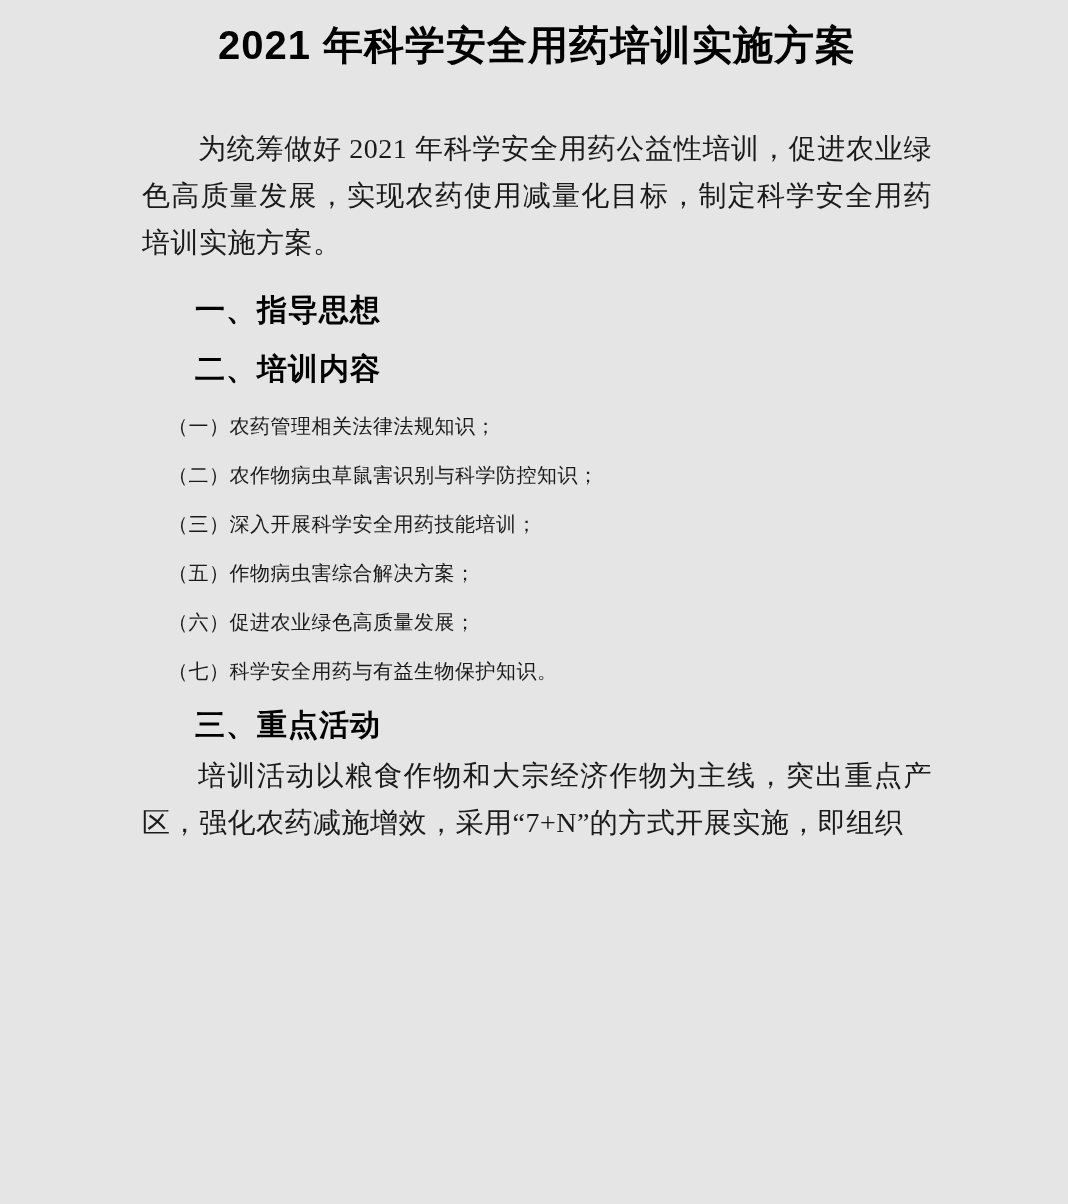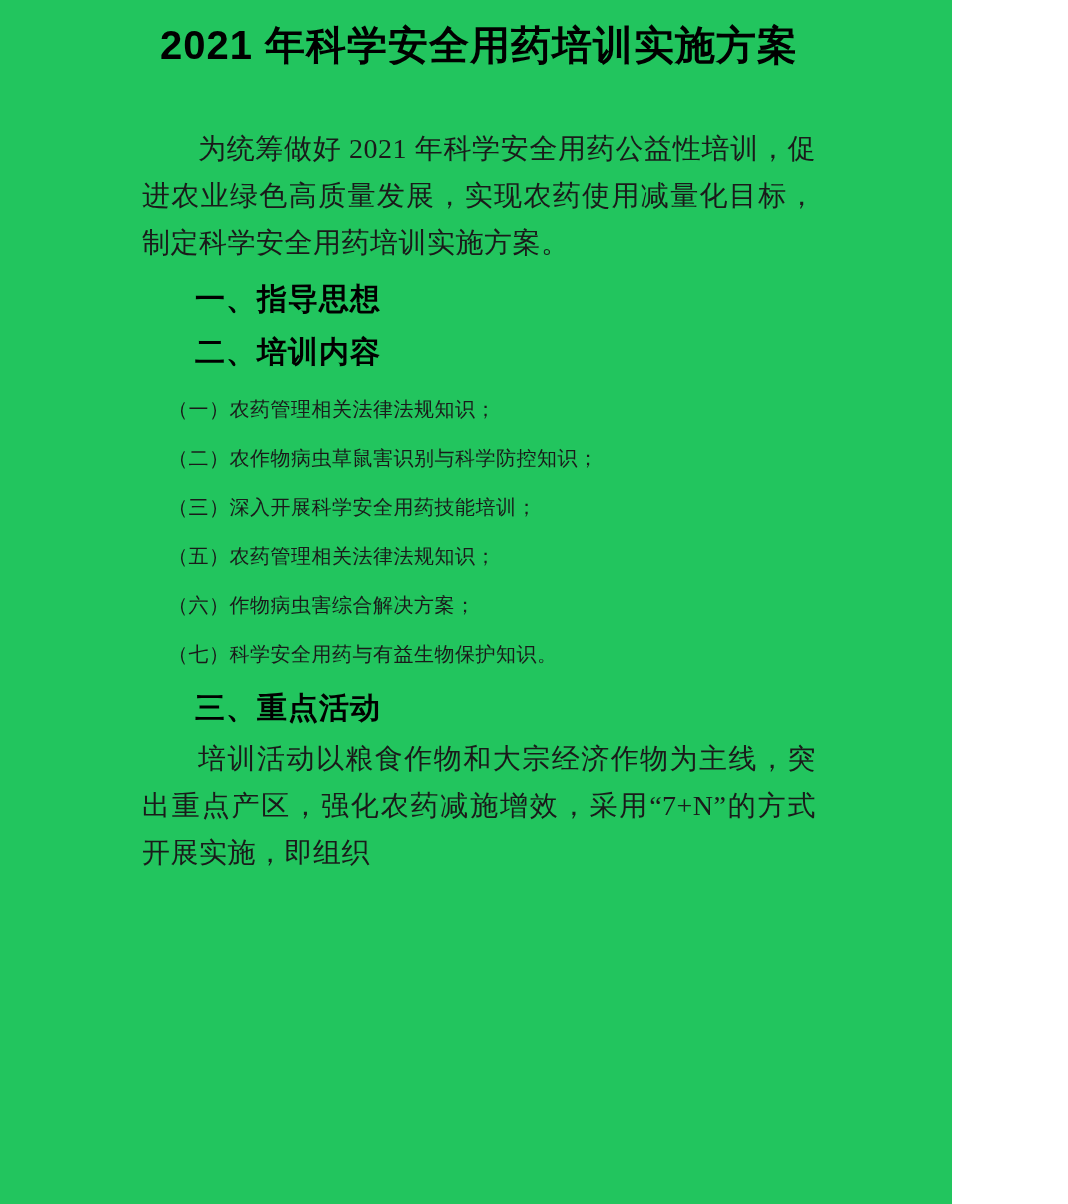--- a/index.html
+++ b/index.html
@@ -2,23 +2,23 @@
 <html><head>
 <meta charset="utf-8">
 <style>
   html, body {
     margin: 0;
     padding: 0;
     background: #ffffff;
   }
   .page {
     position: relative;
-    width: 952px;
+    width: 1068px;
     height: 1204px;
-    background: #22c55e;
+    background: #e5e5e5;
     overflow: hidden;
     box-sizing: border-box;
     padding: 22px 132px 0 138px;
     color: #1a1a1a;
     font-family: "Liberation Serif", serif;
   }
   .doc-title {
     margin: 0;
     font-family: "Liberation Sans", sans-serif;
     font-size: 40px;
@@ -42,22 +42,22 @@
   .section-heading {
     margin: 0;
     font-family: "Liberation Sans", sans-serif;
     font-size: 30px;
     font-weight: 700;
     line-height: 47px;
     text-indent: 1.9em;
     color: #000000;
     letter-spacing: 1px;
   }
-  .heading-1 { margin-top: 9px; }
-  .heading-2 { margin-top: 6px; }
+  .heading-1 { margin-top: 20px; }
+  .heading-2 { margin-top: 12px; }
   .heading-3 { margin-top: 5px; }
   .list-block { margin-top: 10px; }
   .list-item {
     margin: 0;
     font-size: 20px;
     line-height: 49px;
     text-align: justify;
     text-indent: 1.5em;
     letter-spacing: 0.5px;
   }
@@ -73,22 +73,22 @@
 
   <h2 class="section-heading heading-1">一、指导思想</h2>
 
 
   <h2 class="section-heading heading-2">二、培训内容</h2>
 
   <div class="list-block">
     <p class="list-item">（一）农药管理相关法律法规知识；</p>
     <p class="list-item">（二）农作物病虫草鼠害识别与科学防控知识；</p>
     <p class="list-item">（三）深入开展科学安全用药技能培训；</p>
-    <p class="list-item">（五）农药管理相关法律法规知识；</p>
-    <p class="list-item">（六）作物病虫害综合解决方案；</p>
+    <p class="list-item">（五）作物病虫害综合解决方案；</p>
+    <p class="list-item">（六）促进农业绿色高质量发展；</p>
     <p class="list-item">（七）科学安全用药与有益生物保护知识。</p>
   </div>
 
   <h2 class="section-heading heading-3">三、重点活动</h2>
 
   <p class="para">培训活动以粮食作物和大宗经济作物为主线，突出重点产区，强化农药减施增效，采用“7+N”的方式开展实施，即组织</p>
 
 </div>
 
 </body></html>

